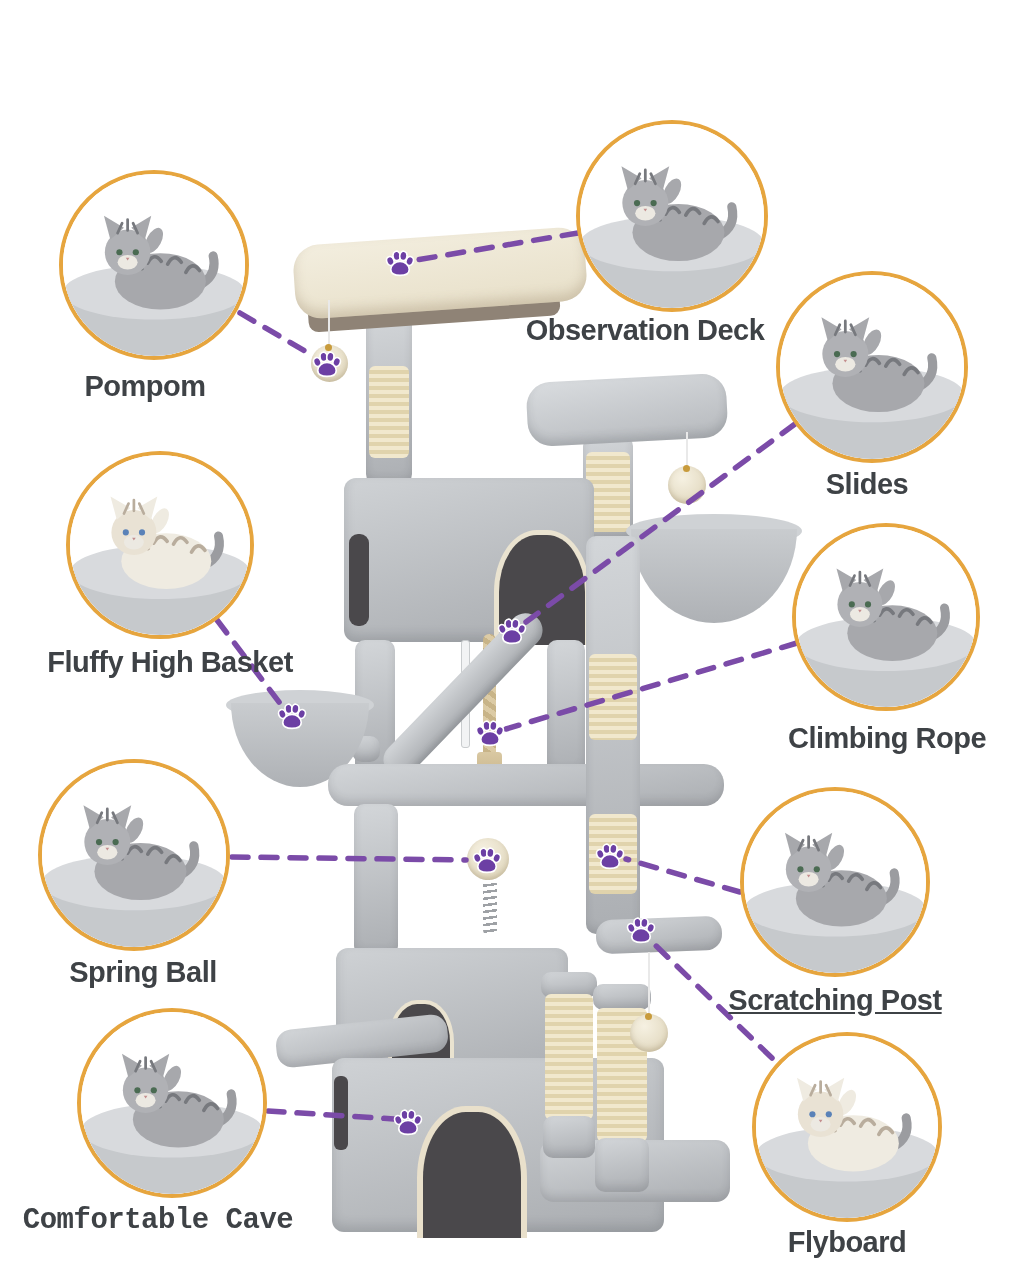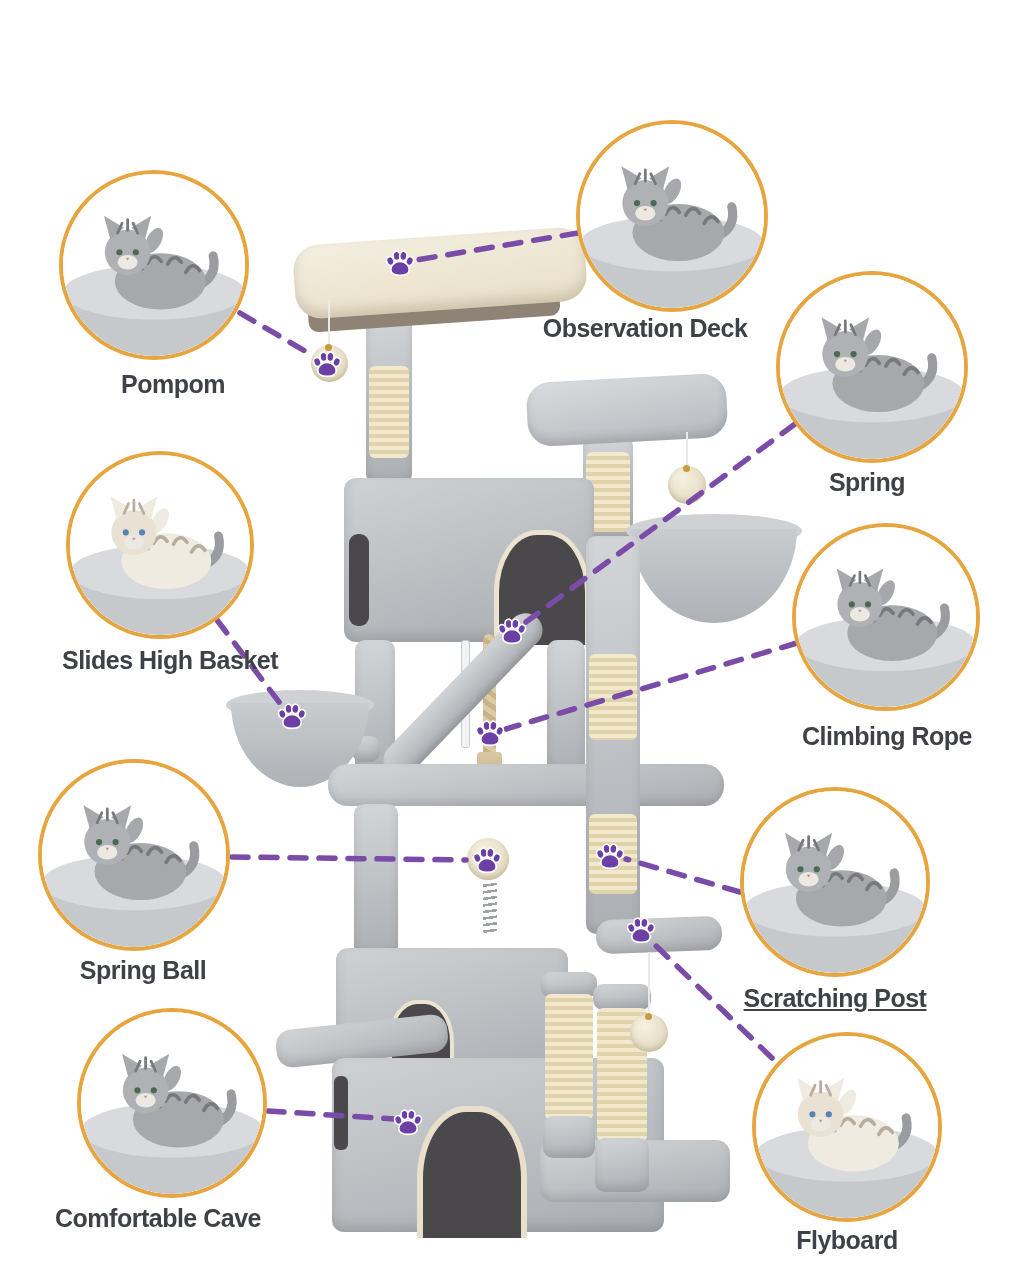--- a/index.html
+++ b/index.html
@@ -30,21 +30,21 @@
   #overlay{position:absolute; inset:0; z-index:5; pointer-events:none;}
   .photo-circle{
     position:absolute; border:4px solid var(--accent); border-radius:50%;
     background:#fff; overflow:hidden; z-index:10; box-sizing:border-box;
   }
   .photo-circle svg{width:100%; height:100%; display:block;}
   .photo-circle{--fur1:#A7A8AC; --fur2:#B0B1B5; --stripe:#77797E; --eye:#4A6B52;}
   .photo-circle.ragdoll{--fur1:#EFEBE1; --fur2:#E9E2D4; --stripe:#B9AD9D; --eye:#5A82B8;}
   .callout-label{
     position:absolute; transform:translateX(-50%); z-index:10;
-    font-size:25px; font-weight:600; color:var(--label); letter-spacing:-.5px; white-space:nowrap;
+    font-size:29px; font-weight:600; color:var(--label); letter-spacing:-.5px; white-space:nowrap;
   }
 </style>
 </head>
 <body>
 
 <svg width="0" height="0" style="position:absolute" aria-hidden="true">
   <defs>
     <symbol id="scene-cat" viewBox="0 0 200 200">
       <rect width="200" height="200" fill="#FFFFFF"></rect>
       <ellipse cx="100" cy="165" rx="118" ry="62" fill="#C6C9CC"></ellipse>
@@ -162,53 +162,53 @@
       <line x1="772" y1="1058" x2="650" y2="940" stroke="#7B4BA8" stroke-width="5.5" stroke-dasharray="16 13" stroke-linecap="round"></line>
       <use href="#paw" x="625" y="915" width="32" height="31" style="--paw:#6C3FA4"></use>
     </svg>
 
   <div>
     <div class="photo-circle" style="left: 59px; top: 170px; height: 190px; width: 190px;">
         <svg viewBox="0 0 200 200">
           <use href="#scene-cat"></use>
         </svg>
       </div>
-    <div class="callout-label" style="left: 145px; top: 370px; margin-left: 28px;">Pompom</div>
+    <div class="callout-label" style="left: 145px; top: 370px;">Pompom</div>
   </div>
   <div>
     <div class="photo-circle" style="left: 576px; top: 120px; height: 192px; width: 192px;">
         <svg viewBox="0 0 200 200">
           <use href="#scene-cat"></use>
         </svg>
       </div>
     <div class="callout-label" style="left: 645px; top: 314px;">Observation Deck</div>
   </div>
   <div>
     <div class="photo-circle" style="left: 776px; top: 271px; height: 192px; width: 192px;">
         <svg viewBox="0 0 200 200">
           <use href="#scene-cat"></use>
         </svg>
       </div>
-    <div class="callout-label" style="left: 867px; top: 468px;">Spring</div>
+    <div class="callout-label" style="left: 867px; top: 468px;">Slides</div>
   </div>
   <div>
     <div class="photo-circle" style="left: 792px; top: 523px; height: 188px; width: 188px;">
         <svg viewBox="0 0 200 200">
           <use href="#scene-cat"></use>
         </svg>
       </div>
     <div class="callout-label" style="left: 887px; top: 722px;">Climbing Rope</div>
   </div>
   <div>
     <div class="photo-circle ragdoll" style="left: 66px; top: 451px; height: 188px; width: 188px;">
         <svg viewBox="0 0 200 200">
           <use href="#scene-cat"></use>
         </svg>
       </div>
-    <div class="callout-label" style="left: 170px; top: 646px;">Slides High Basket</div>
+    <div class="callout-label" style="left: 170px; top: 646px;">Fluffy High Basket</div>
   </div>
   <div>
     <div class="photo-circle" style="left: 38px; top: 759px; height: 192px; width: 192px;">
         <svg viewBox="0 0 200 200">
           <use href="#scene-cat"></use>
         </svg>
       </div>
     <div class="callout-label" style="left: 130px; top: 956px; margin-left: 13px;">Spring Ball</div>
   </div>
   <div>
@@ -218,21 +218,21 @@
         </svg>
       </div>
     <div class="callout-label" style="left: 835px; top: 984px; text-decoration: underline;">Scratching Post</div>
   </div>
   <div>
     <div class="photo-circle" style="left: 77px; top: 1008px; height: 190px; width: 190px;">
         <svg viewBox="0 0 200 200">
           <use href="#scene-cat"></use>
         </svg>
       </div>
-    <div class="callout-label" style="left: 158px; top: 1204px;">Comfortable Cave</div>
+    <div class="callout-label" style="left: 158px; top: 1204px; font-family: Liberation Mono, monospace;">Comfortable Cave</div>
   </div>
   <div>
     <div class="photo-circle ragdoll" style="left: 752px; top: 1032px; height: 190px; width: 190px;">
         <svg viewBox="0 0 200 200">
           <use href="#scene-cat"></use>
         </svg>
       </div>
     <div class="callout-label" style="left: 847px; top: 1226px;">Flyboard</div>
   </div>
 

